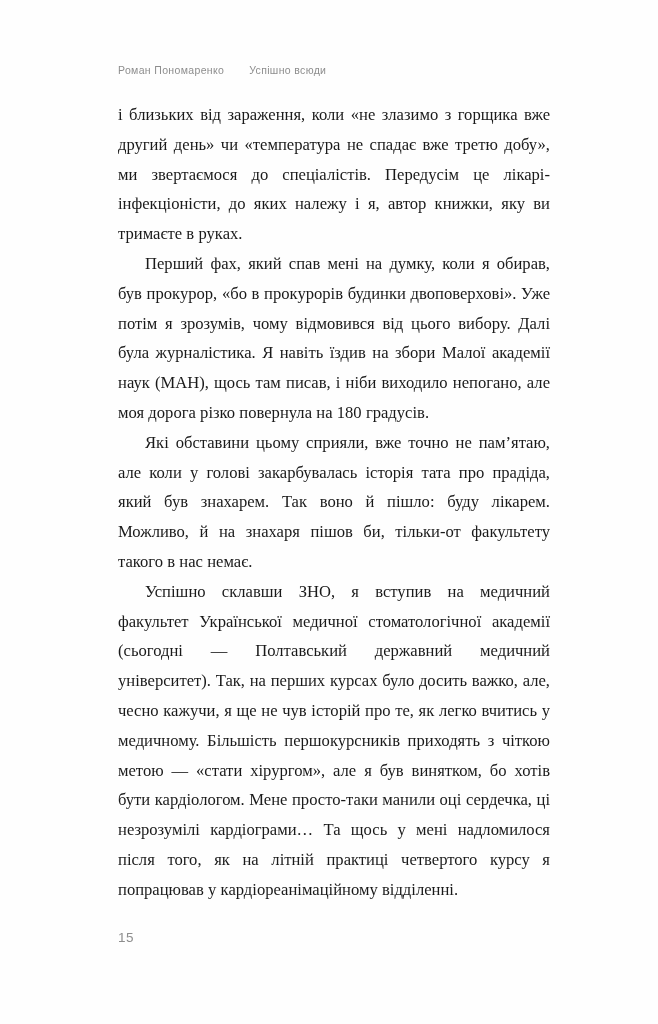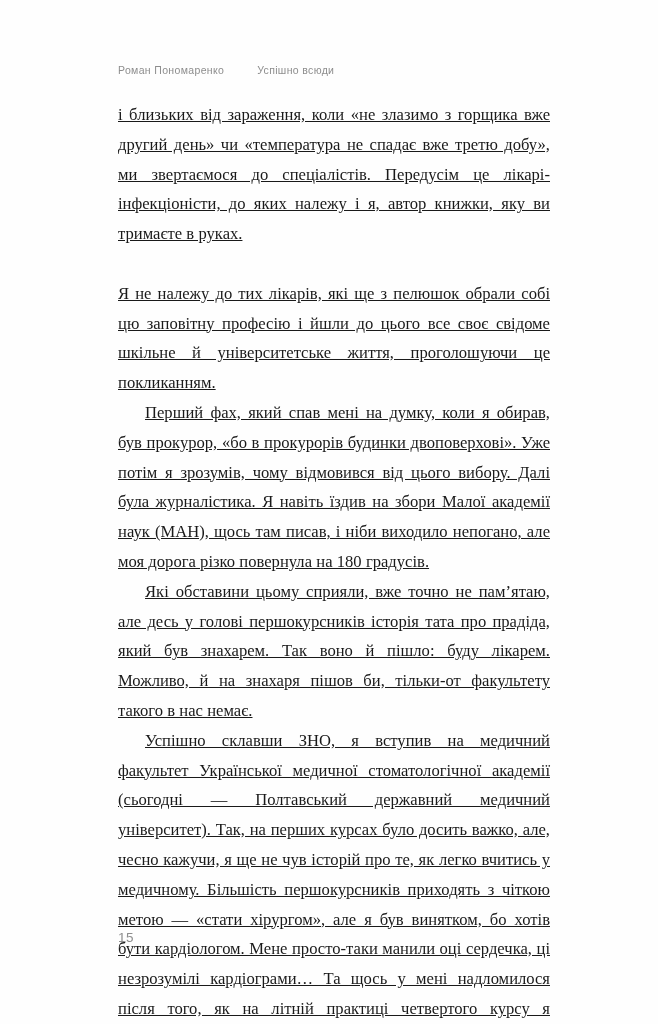--- a/index.html
+++ b/index.html
@@ -28,41 +28,40 @@
     position: absolute;
     top: 64px;
     left: 118px;
     right: 110px;
     font-size: 10.5px;
     letter-spacing: 0.35px;
     color: #8d8d8d;
     white-space: nowrap;
     font-family: "Liberation Sans", "DejaVu Sans", sans-serif;
   }
-  .running-head .rh-author { margin-right: 33px; }
+  .running-head .rh-author { margin-right: 25px; }
   .running-head .rh-title  { }
 
   
   .textblock {
     position: absolute;
     top: 100px;
     left: 118px;
     width: 432px;
   }
 
   p.para {
     margin: 0;
     font-size: 16.6px;
     line-height: 29.8px;
     text-align: justify;
     text-justify: inter-word;
     hyphens: manual;
     -webkit-hyphens: manual;
     word-spacing: 0.1px;
-    text-decoration: underline;
   }
   p.para.indent { text-indent: 27px; }
   p.para.gap    { margin-top: 29.8px; }
 
   
 
   
   .folio {
     position: absolute;
     left: 118px;
@@ -77,21 +76,20 @@
 <body>
 
 <div class="page">
 
   <div class="running-head">
     <span class="rh-author">Роман Пономаренко</span><span class="rh-title">Успішно всюди</span>
   </div>
 
   <div class="textblock">
     <p class="para">і близьких від зараження, коли «не злазимо з горщика вже другий день» чи «температура не спадає вже третю добу», ми звертаємося до спеціалістів. Передусім це лікарі-інфекціоністи, до яких належу і я, автор книжки, яку ви тримаєте в руках.</p>
-    <p class="para gap">Я не належу до тих лікарів, які ще з пелюшок обрали собі цю заповітну професію і йшли до цього все своє свідоме шкільне й університетське життя, проголошуючи це покликанням.</p>
     <p class="para indent">Перший фах, який спав мені на думку, коли я обирав, був прокурор, «бо в прокурорів будинки двоповерхові». Уже потім я зрозумів, чому відмовився від цього вибору. Далі була журналістика. Я навіть їздив на збори Малої академії наук (МАН), щось там писав, і ніби виходило непогано, але моя дорога різко повернула на 180 градусів.</p>
-    <p class="para indent">Які обставини цьому сприяли, вже точно не пам’ятаю, але десь у голові першокурсників історія тата про прадіда, який був знахарем. Так воно й пішло: буду лікарем. Можливо, й на знахаря пішов би, тільки-от факультету такого в нас немає.</p>
+    <p class="para indent">Які обставини цьому сприяли, вже точно не пам’ятаю, але коли у голові закарбувалась історія тата про прадіда, який був знахарем. Так воно й пішло: буду лікарем. Можливо, й на знахаря пішов би, тільки-от факультету такого в нас немає.</p>
     <p class="para indent">Успішно склавши ЗНО, я вступив на медичний факультет Української медичної стоматологічної академії (сьогодні — Полтавський державний медичний університет). Так, на перших курсах було досить важко, але, чесно кажучи, я ще не чув історій про те, як легко вчитись у медичному. Більшість першокурсників приходять з чіткою метою — «стати хірургом», але я був винятком, бо хотів бути кардіологом. Мене просто-таки манили оці сердечка, ці незрозумілі кардіограми… Та щось у мені надломилося після того, як на літній практиці четвертого курсу я попрацював у кардіореанімаційному відділенні.</p>
   </div>
 
   <div class="folio">15</div>
 
 </div>
 
 </body></html>

